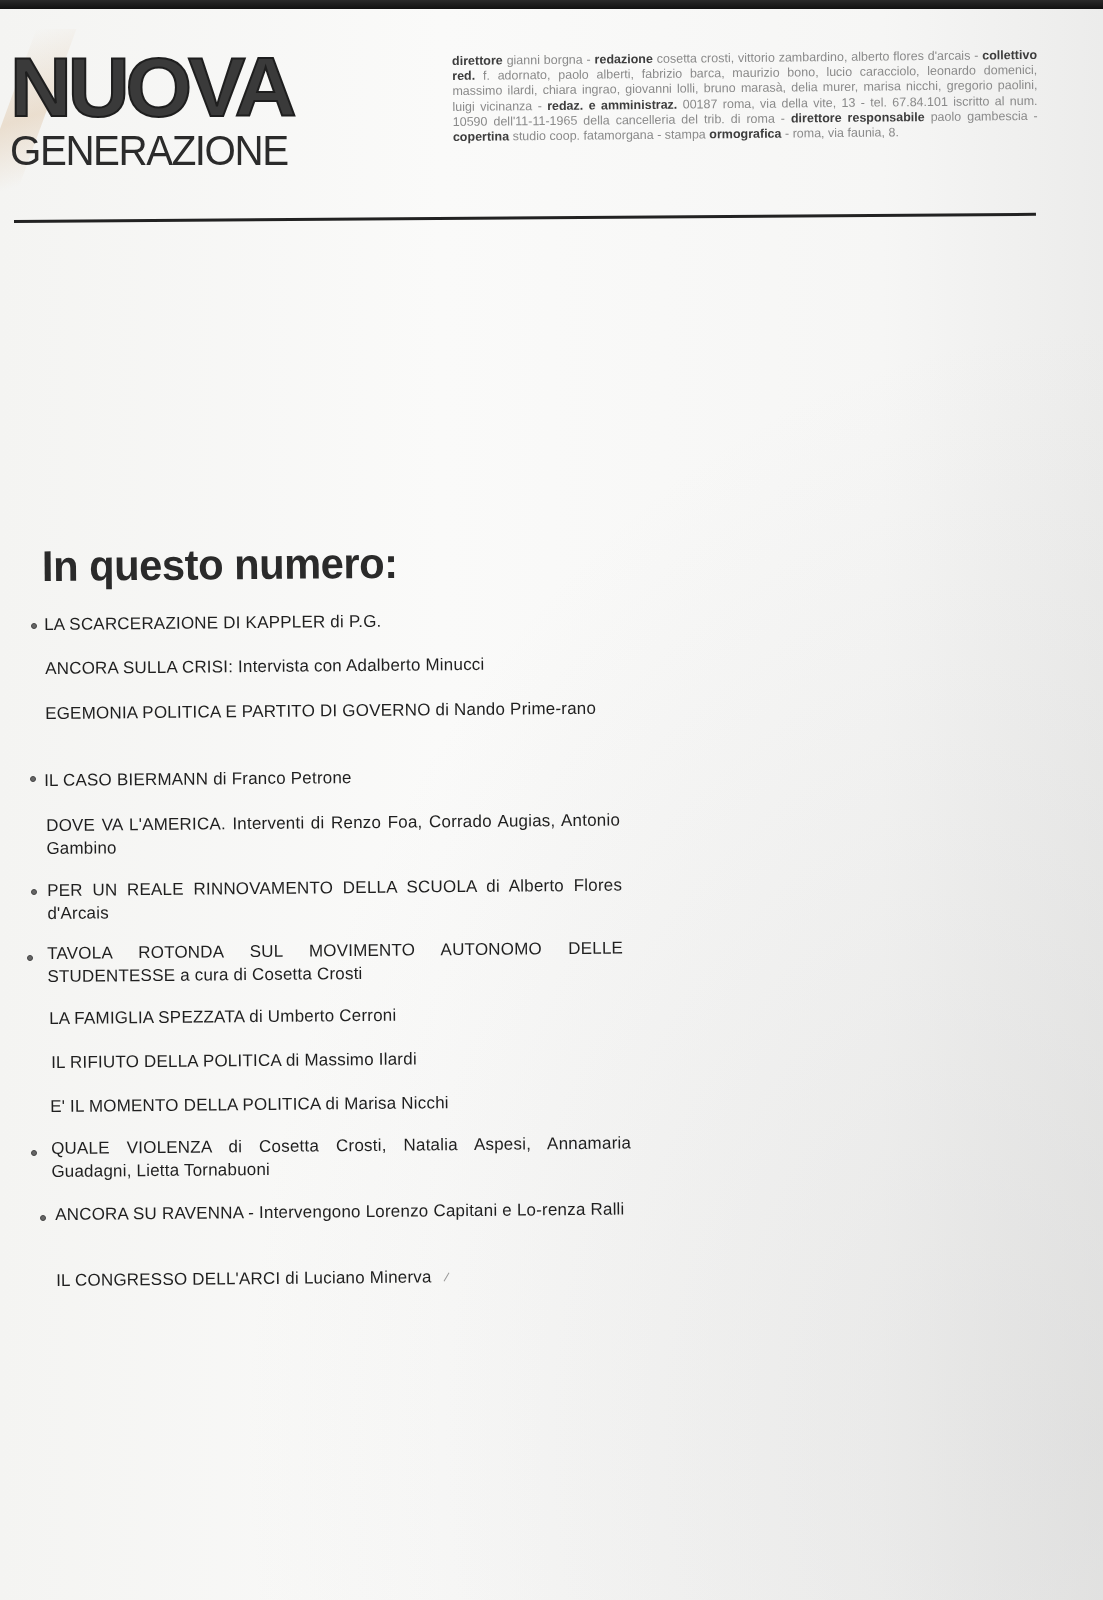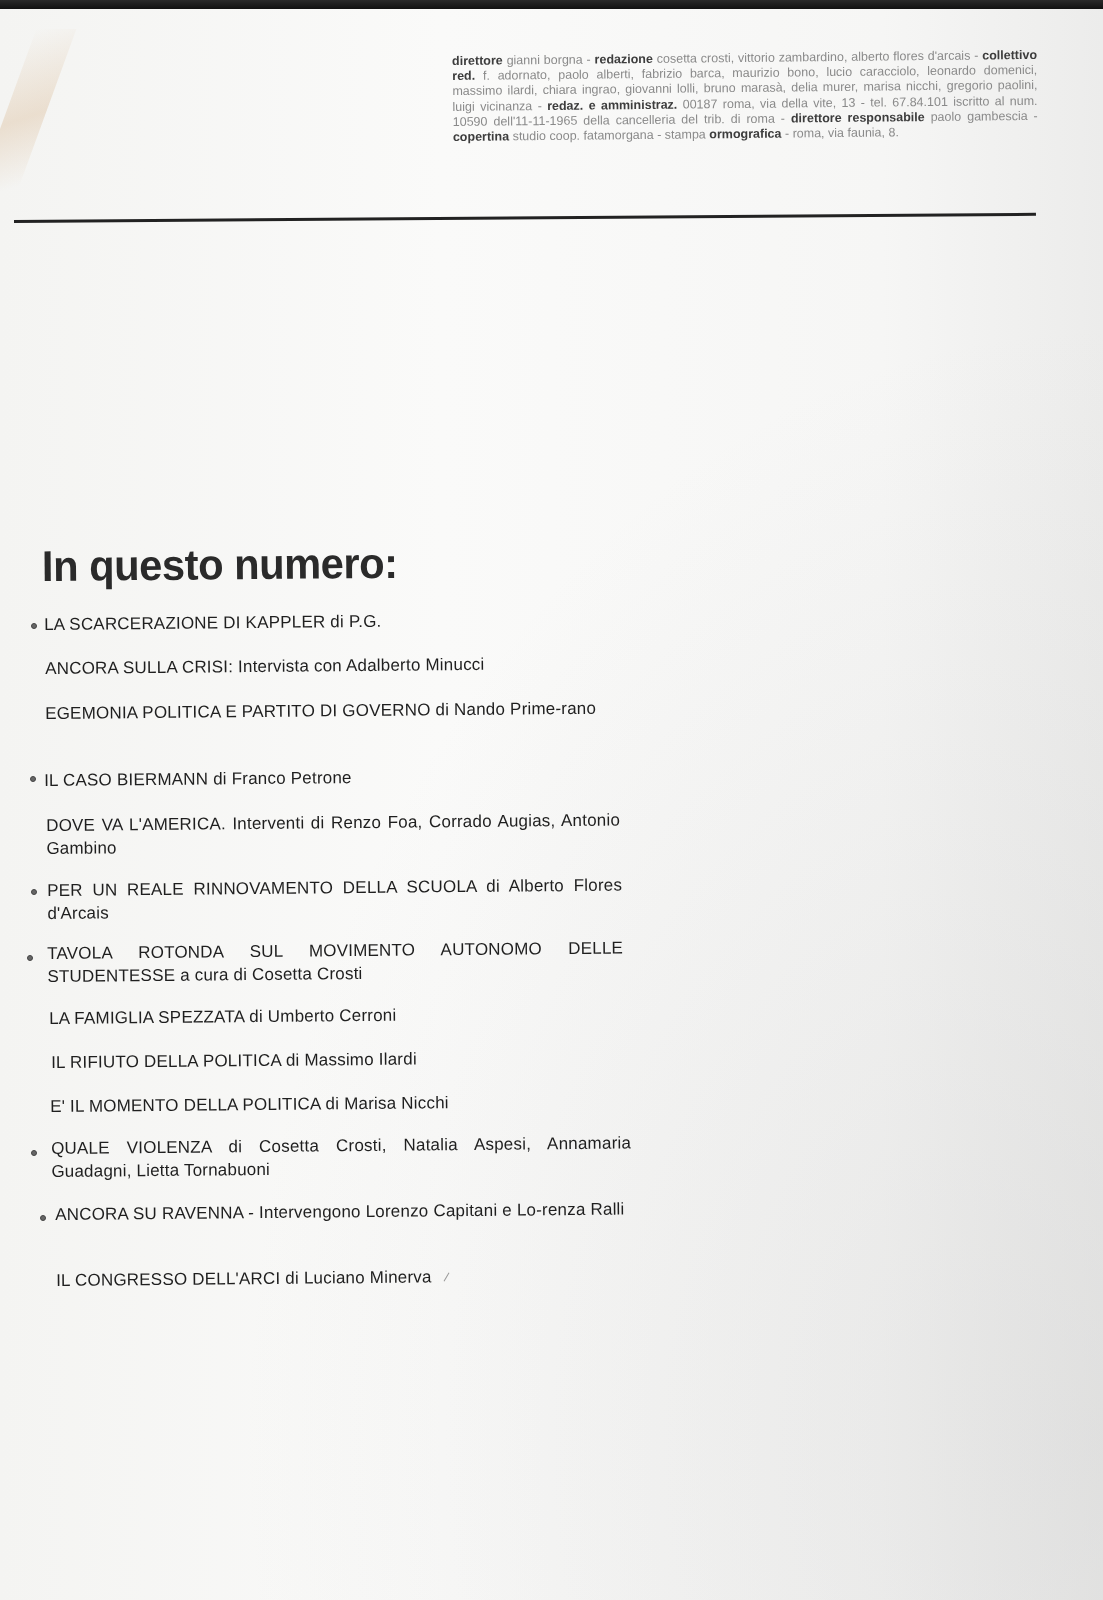--- a/index.html
+++ b/index.html
@@ -94,20 +94,24 @@
   </style>
 </head>
 <body>
 
 <div class="top-edge"></div>
 
 <div class="page">
   <div class="stain"></div>
 
   <div class="masthead">
+    <div class="logo">
+      <span class="logo-line1">NUOVA</span>
+      <span class="logo-line2">GENERAZIONE</span>
+    </div>
 
     <div class="credits">
       <b>direttore</b><span> gianni borgna - </span><b>redazione</b><span> cosetta crosti, vittorio zambardino, alberto flores d'arcais - </span><b>collettivo red.</b><span> f. adornato, paolo alberti, fabrizio barca, maurizio bono, lucio caracciolo, leonardo domenici, massimo ilardi, chiara ingrao, giovanni lolli, bruno marasà, delia murer, marisa nicchi, gregorio paolini, luigi vicinanza - </span><b>redaz. e amministraz.</b><span> 00187 roma, via della vite, 13 - tel. 67.84.101 iscritto al num. 10590 dell'11-11-1965 della cancelleria del trib. di roma - </span><b>direttore responsabile</b><span> paolo gambescia - </span><b>copertina</b><span> studio coop. fatamorgana - stampa </span><b>ormografica</b><span> - roma, via faunia, 8.</span>
     </div>
   </div>
 
   <div class="divider"></div>
 
   <h1 class="toc-title">In questo numero:</h1>
 

